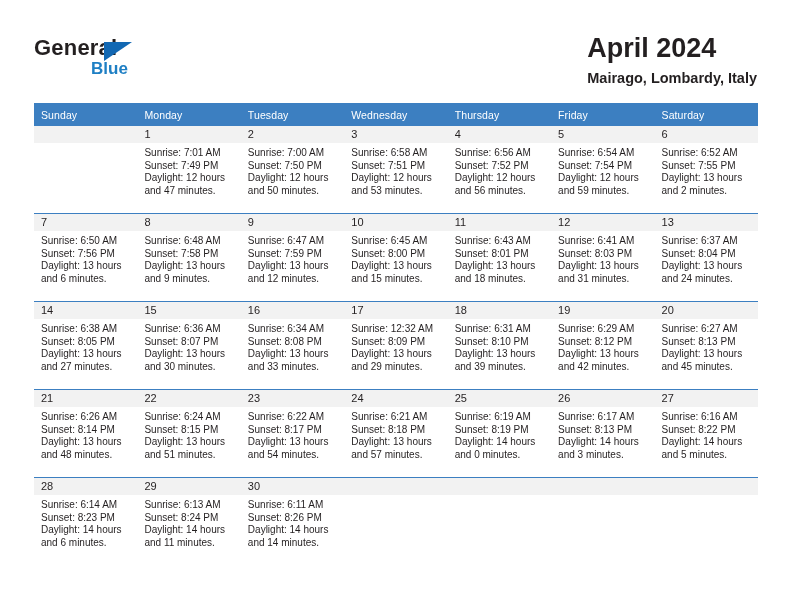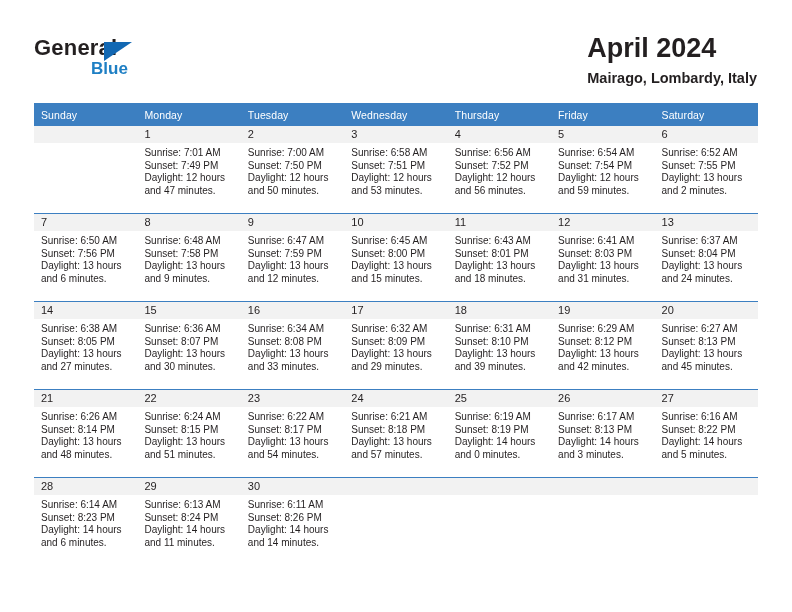--- a/index.html
+++ b/index.html
@@ -365,21 +365,21 @@
                 <div>Sunset: 8:08 PM</div>
                 <div>Daylight: 13 hours</div>
                 <div>and 33 minutes.</div>
               </div>
             </div>
           </td>
           <td>
             <div class="cell">
               <div class="daynum-band">17</div>
               <div class="details">
-                <div>Sunrise: 6:32 AM</div>
+                <div>Sunrise: 12:32 AM</div>
                 <div>Sunset: 8:09 PM</div>
                 <div>Daylight: 13 hours</div>
                 <div>and 29 minutes.</div>
               </div>
             </div>
           </td>
           <td>
             <div class="cell">
               <div class="daynum-band">18</div>
               <div class="details">

